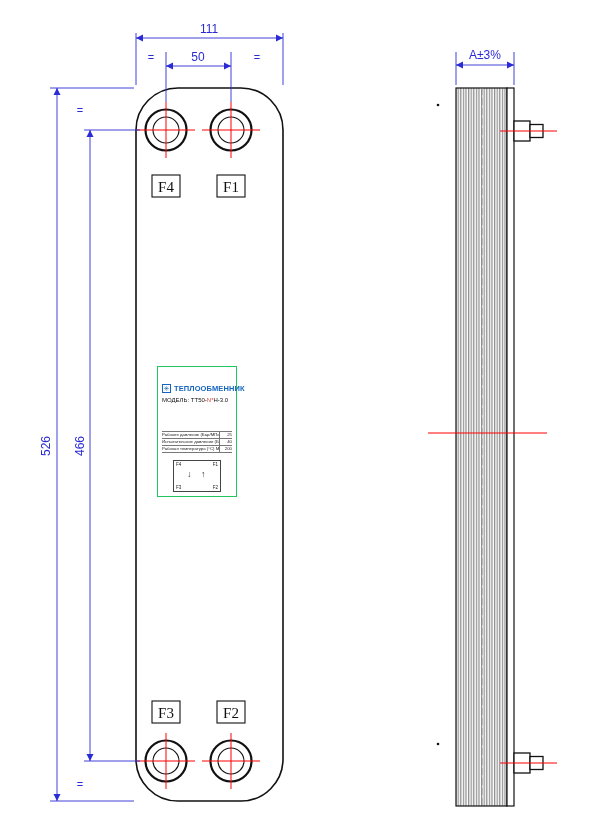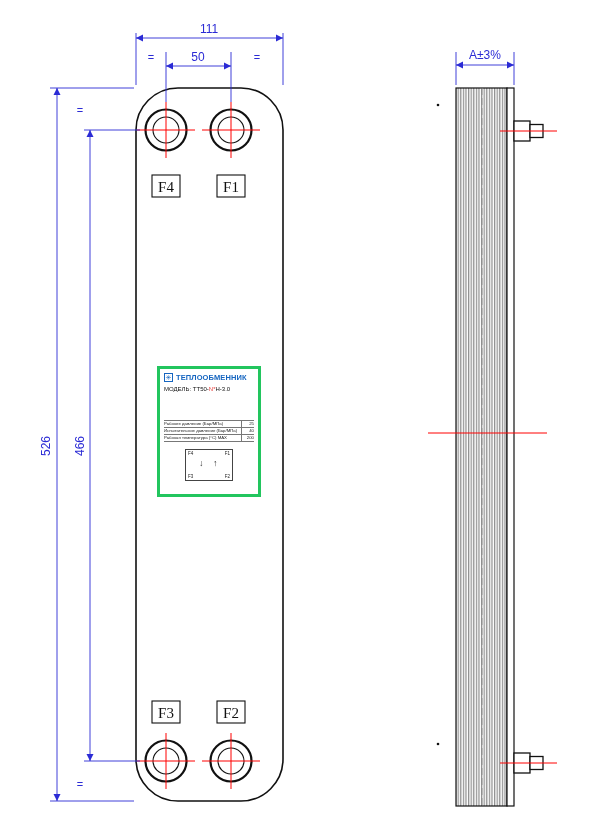--- a/index.html
+++ b/index.html
@@ -4,23 +4,23 @@
 <style>
   html,body{margin:0;padding:0;background:#fff;}
   .canvas{position:relative;width:600px;height:824px;background:#fff;overflow:hidden;
           font-family:"Liberation Sans",sans-serif;}
   .canvas > svg{position:absolute;left:0;top:0;}
   .dim-text{font-family:"Liberation Sans",sans-serif;font-size:12px;fill:#2b2bd5;}
   .eq-text{font-family:"Liberation Sans",sans-serif;font-size:11px;fill:#2b2bd5;}
   .f-label{font-family:"Liberation Serif",serif;font-size:15px;fill:#111;}
 
   
-  .nameplate{position:absolute;left:157px;top:366px;width:104px;height:131px;
-             border:3px solid #22c55e;background:#fff;box-sizing:border-box;
-             padding:3px 4px;}
+  .nameplate{position:absolute;left:157px;top:366px;width:80px;height:131px;
+             border:1px solid #22c55e;background:#fff;box-sizing:border-box;
+             padding:16px 4px;}
   .np-brand-row{display:flex;align-items:center;gap:3px;height:10px;}
   .np-logo{width:9px;height:9px;border:1px solid #1565c0;color:#1565c0;font-size:7px;
            line-height:8px;text-align:center;box-sizing:border-box;flex:0 0 auto;}
   .np-brand{font-size:7.5px;font-weight:bold;color:#1565c0;white-space:nowrap;letter-spacing:.1px;}
   .np-model{margin-top:4px;font-size:6px;color:#111;white-space:nowrap;}
   .np-model .hl{color:#e53935;}
   .np-table{margin-top:28px;border-top:1px solid #777;}
   .np-row{display:flex;justify-content:space-between;align-items:stretch;
           border-bottom:1px solid #777;font-size:4.3px;line-height:6px;color:#222;}
   .np-row .lbl{white-space:nowrap;overflow:hidden;flex:1;}

